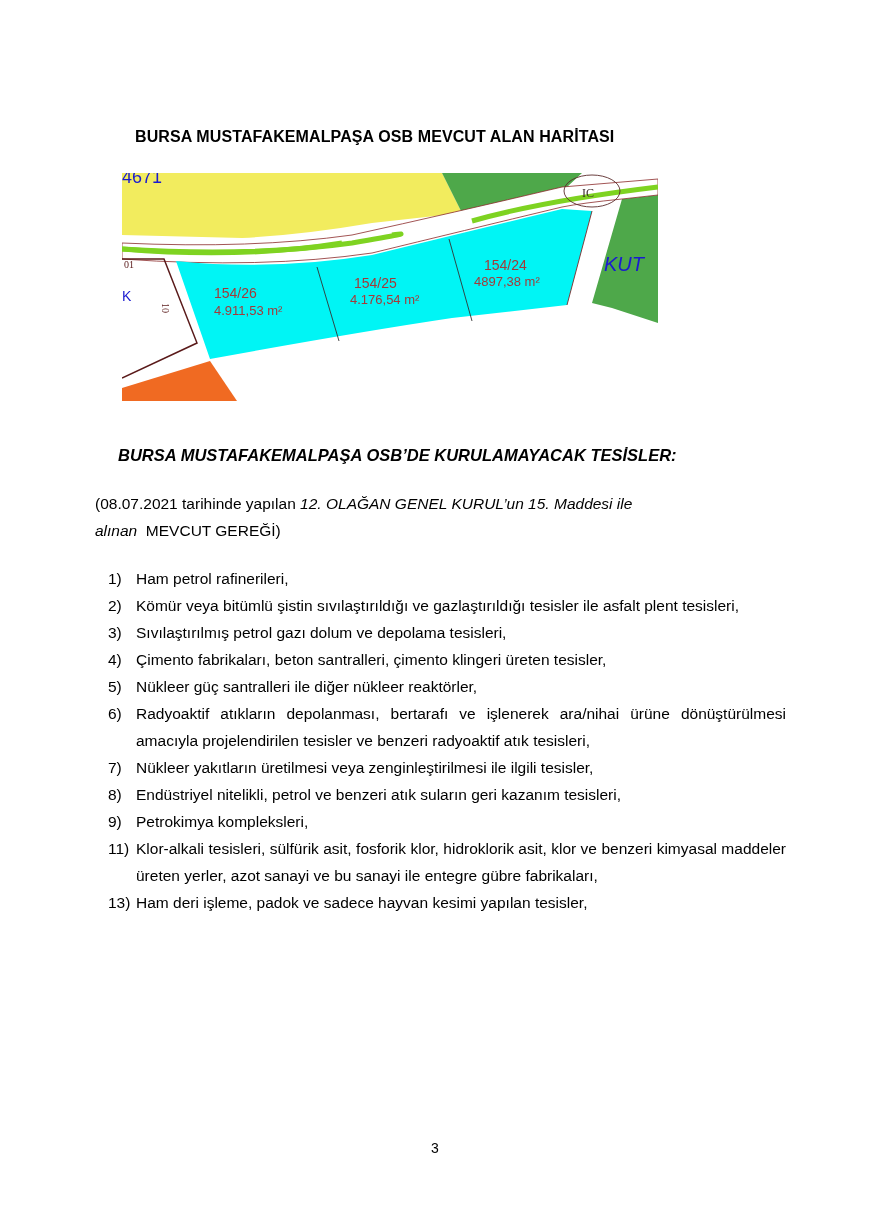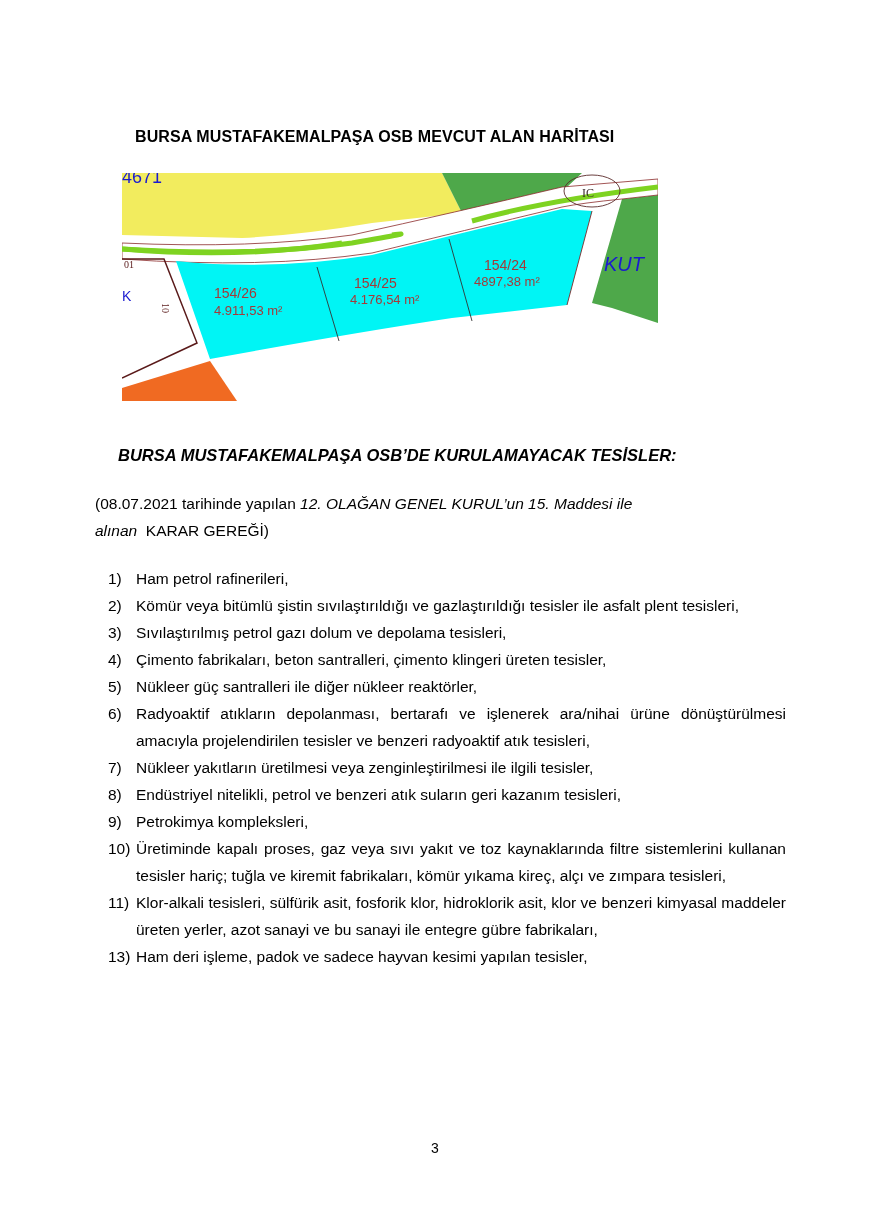--- a/index.html
+++ b/index.html
@@ -62,21 +62,21 @@
     <text x="2" y="95" fill="#5a1a1a" font-family="Liberation Serif, serif" font-size="10">01</text>
     <text x="40" y="130" fill="#5a1a1a" font-family="Liberation Serif, serif" font-size="10" transform="rotate(90 40 130)">10</text>
     <text x="0" y="128" fill="#1a1ad0" font-family="Liberation Sans, sans-serif" font-size="14">K</text>
   </svg>
 </div>
 
 <div class="title2">BURSA MUSTAFAKEMALPAŞA OSB’DE KURULAMAYACAK TESİSLER:</div>
 
 <div class="intro">
   <span class="it-first">(08.07.2021 tarihinde yapılan </span><span class="it">12. OLAĞAN GENEL KURUL’un 15. Maddesi ile</span><br>
-  <span class="it">alınan</span><span style="white-space:pre">  KARAR GEREĞİ)</span>
+  <span class="it">alınan</span><span style="white-space:pre">  MEVCUT GEREĞİ)</span>
 </div>
 
 <ol class="list" id="list">
     <li>
       <span class="num">1)</span>
       <span class="txt">Ham petrol rafinerileri,</span>
     </li>
     <li>
       <span class="num">2)</span>
       <span class="txt">Kömür veya bitümlü şistin sıvılaştırıldığı ve gazlaştırıldığı tesisler ile asfalt plent tesisleri,</span>
@@ -103,24 +103,20 @@
     </li>
     <li>
       <span class="num">8)</span>
       <span class="txt">Endüstriyel nitelikli, petrol ve benzeri atık suların geri kazanım tesisleri,</span>
     </li>
     <li>
       <span class="num">9)</span>
       <span class="txt">Petrokimya kompleksleri,</span>
     </li>
     <li>
-      <span class="num">10)</span>
-      <span class="txt">Üretiminde kapalı proses, gaz veya sıvı yakıt ve toz kaynaklarında filtre sistemlerini kullanan tesisler hariç; tuğla ve kiremit fabrikaları, kömür yıkama kireç, alçı ve zımpara tesisleri,</span>
-    </li>
-    <li>
       <span class="num">11)</span>
       <span class="txt">Klor-alkali tesisleri, sülfürik asit, fosforik klor, hidroklorik asit, klor ve benzeri kimyasal maddeler üreten yerler, azot sanayi ve bu sanayi ile entegre gübre fabrikaları,</span>
     </li>
     <li>
       <span class="num">13)</span>
       <span class="txt">Ham deri işleme, padok ve sadece hayvan kesimi yapılan tesisler,</span>
     </li>
   </ol>
 
 <div class="pagenum">3</div>

